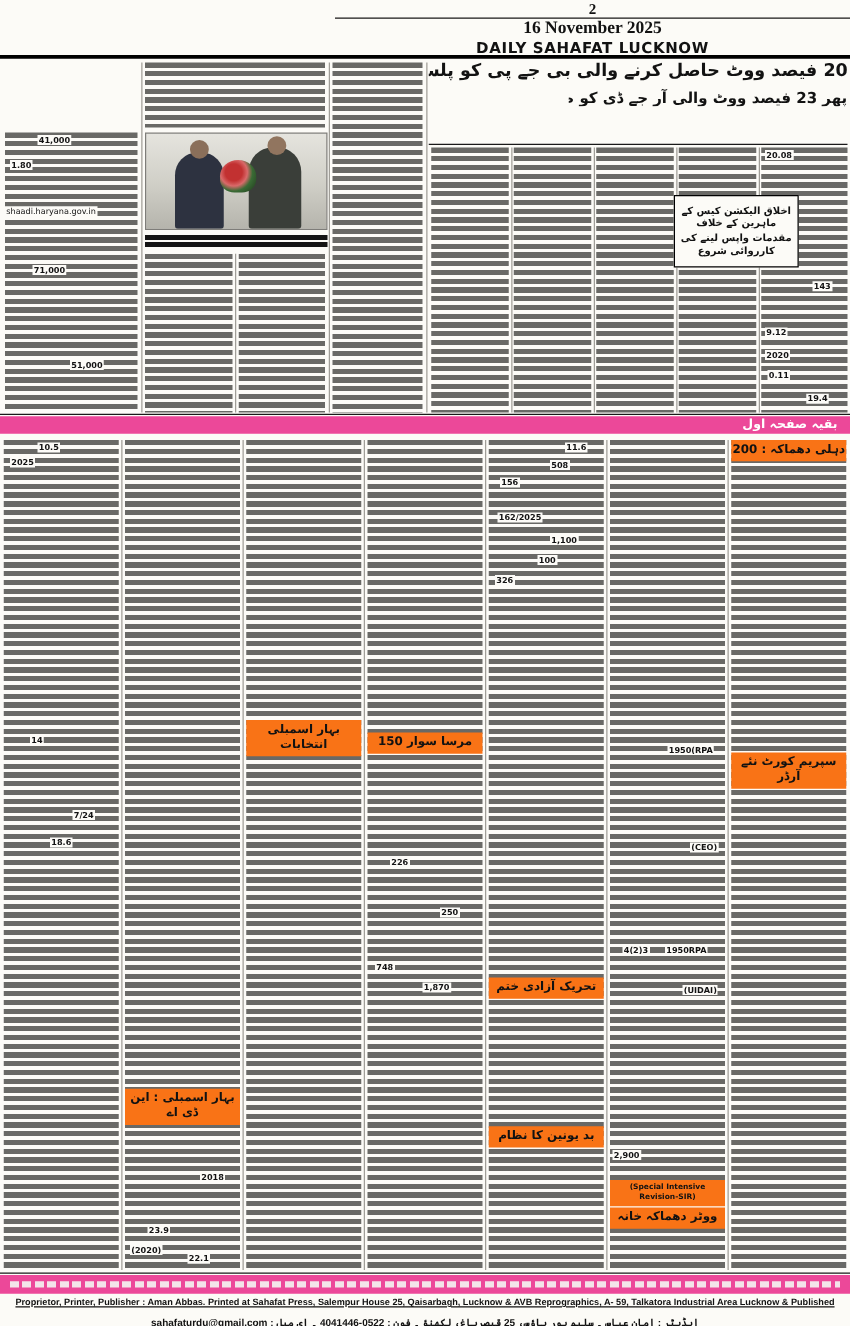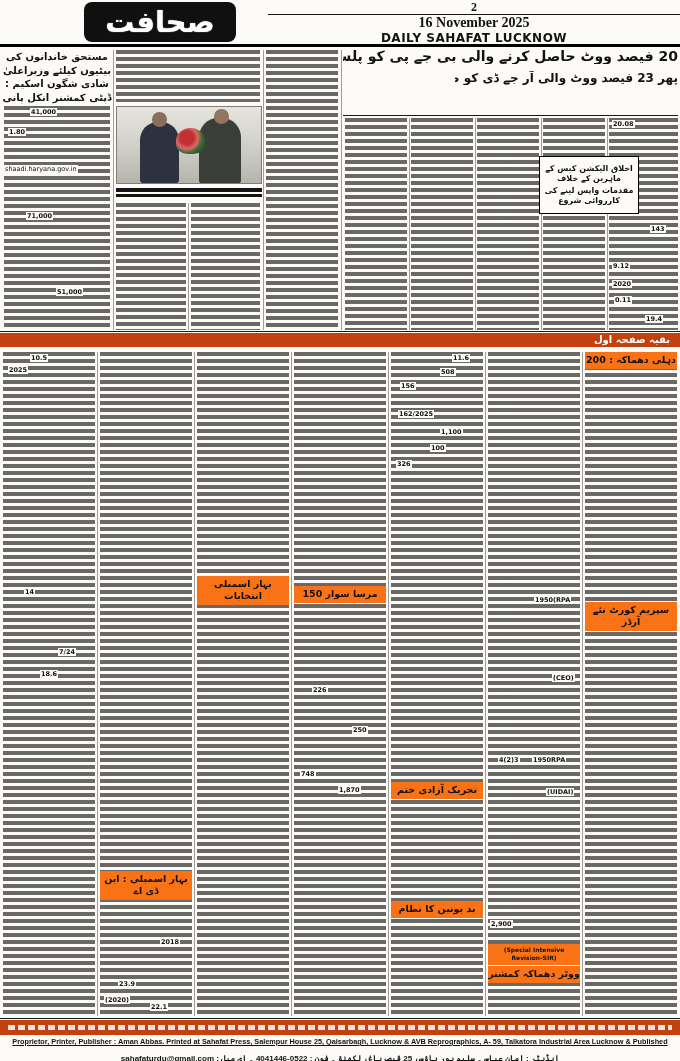--- a/index.html
+++ b/index.html
@@ -23,21 +23,21 @@
   .hline { position:absolute; height:1px; background:#191919; }
   .rtl { direction:rtl; }
   .tok {
     position:absolute; font-size:6.5px; font-weight:bold; line-height:8px;
     background:#fcfbf7; padding:0 1px; white-space:nowrap;
   }
   .sub {
     position:absolute; font-weight:bold; text-align:center; direction:rtl;
     background:#f97316; font-size:9.5px; line-height:12px; padding:2px 0 3px;
   }
-  .bar { position:absolute; left:0; width:680px; background:#c2410c; }
+  .bar { position:absolute; left:0; width:680px; background:#ec4899; }
   .whitedash {
     position:absolute; left:8px; right:8px; top:5px; height:5px; opacity:.9;
     background:repeating-linear-gradient(to right,#f4f4f2 0 7px,transparent 7px 10px);
   }
   #masthead {
     position:absolute; left:84px; top:2px; width:152px; height:40px;
     background:#101010; border-radius:8px; display:flex; align-items:center; justify-content:center;
   }
   #masthead span {
     color:#fff; font-size:29px; font-weight:bold; direction:rtl; line-height:1;
@@ -51,30 +51,26 @@
   }
   .fig { position:absolute; bottom:0; }
   .eng { position:absolute; left:2px; width:676px; text-align:center; font-weight:bold;
          font-family:"Liberation Sans",sans-serif; }
 </style>
 </head>
 <body>
 
 <div id="page">
 
-  <div id="masthead">
-    <span>صحافت</span>
-  </div>
   <div class="abs" style="left:268px;top:0;width:412px;text-align:center;font-family:'Liberation Serif',serif;font-weight:bold;font-size:12px;">2</div>
   <div class="hline" style="left:268px;top:14px;width:412px"></div>
   <div class="abs" style="left:268px;top:15px;width:412px;text-align:center;font-family:'Liberation Serif',serif;font-weight:bold;font-size:14px;">16 November 2025</div>
   <div class="abs" style="left:268px;top:31px;width:412px;text-align:center;font-weight:bold;font-size:12px;letter-spacing:.5px;">DAILY SAHAFAT LUCKNOW</div>
   <div class="abs" style="left:0;top:44px;width:680px;height:2.5px;background:#000"></div>
 
-  <div class="headline" style="left:2px;top:50px;width:110px;font-size:10px;line-height:13.5px;">مستحق خاندانوں کی بیٹیوں کیلئے وزیراعلیٰ شادی شگون اسکیم : ڈپٹی کمشنر انکل پانی</div>
   <div class="tx" style="left:4px;top:106px;width:106px;height:222px"></div>
   <span class="tok" style="left:30px;top:108px">41,000</span>
   <span class="tok" style="left:8px;top:128px">1.80</span>
   <span class="tok" style="left:4px;top:165px;font-weight:normal">shaadi.haryana.gov.in</span>
   <span class="tok" style="left:26px;top:212px">71,000</span>
   <span class="tok" style="left:56px;top:288px">51,000</span>
 
   <div class="vline" style="left:113px;top:50px;height:280px"></div>
 
   <div class="tx" style="left:116px;top:50px;width:144px;height:52px"></div>
@@ -140,21 +136,21 @@
   <div class="tx" style="left:585px;top:352px;width:92px;height:664px"></div>
 
   <div class="sub" style="left:585px;top:352px;width:92px">دہلی دھماکہ : 200</div>
   <div class="sub" style="left:585px;top:602px;width:92px">سپریم کورٹ نئے آرڈر</div>
   <div class="sub" style="left:197px;top:576px;width:92px">بہار اسمبلی انتخابات</div>
   <div class="sub" style="left:294px;top:586px;width:92px">مرسا سوار 150</div>
   <div class="sub" style="left:391px;top:782px;width:92px">تحریک آزادی ختم</div>
   <div class="sub" style="left:391px;top:901px;width:92px">بد یونین کا نظام</div>
   <div class="sub" style="left:100px;top:871px;width:92px">بہار اسمبلی : این ڈی اے</div>
   <div class="sub" style="left:488px;top:944px;width:92px;font-size:6px;line-height:8px;direction:ltr;">(Special Intensive Revision-SIR)</div>
-  <div class="sub" style="left:488px;top:966px;width:92px">ووٹر دھماکہ کمشنر</div>
+  <div class="sub" style="left:488px;top:966px;width:92px">ووٹر دھماکہ خانہ</div>
 
   <span class="tok" style="left:30px;top:354px">10.5</span>
   <span class="tok" style="left:8px;top:366px">2025</span>
   <span class="tok" style="left:24px;top:588px">14</span>
   <span class="tok" style="left:58px;top:648px">7/24</span>
   <span class="tok" style="left:40px;top:670px">18.6</span>
   <span class="tok" style="left:160px;top:938px">2018</span>
   <span class="tok" style="left:118px;top:980px">23.9</span>
   <span class="tok" style="left:104px;top:996px">(2020)</span>
   <span class="tok" style="left:150px;top:1003px">22.1</span>

